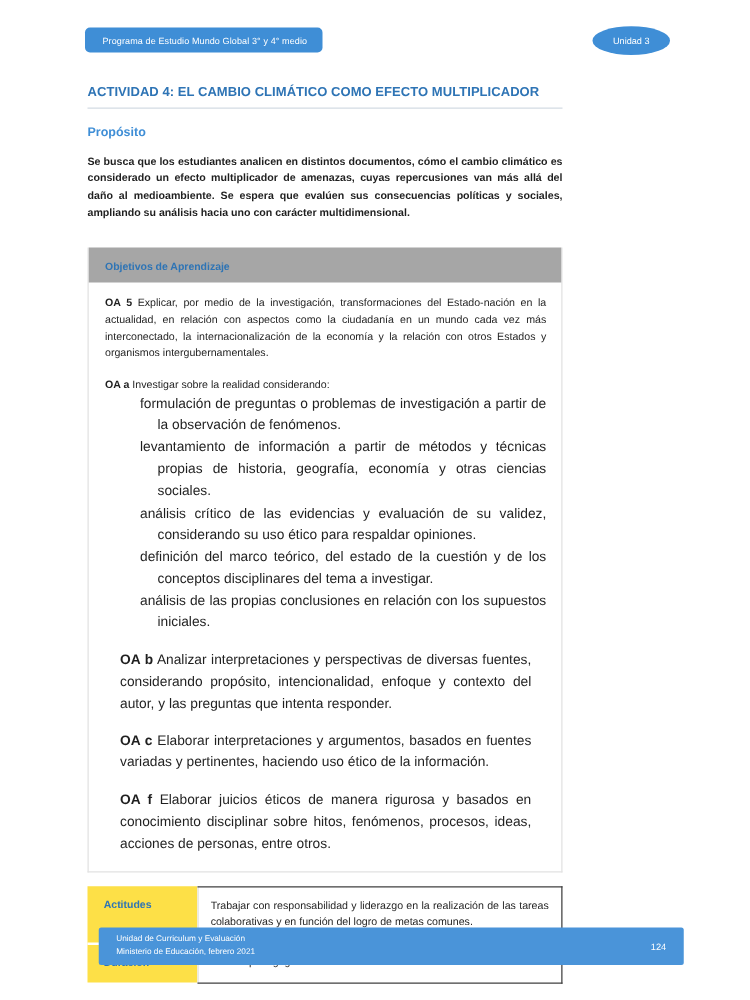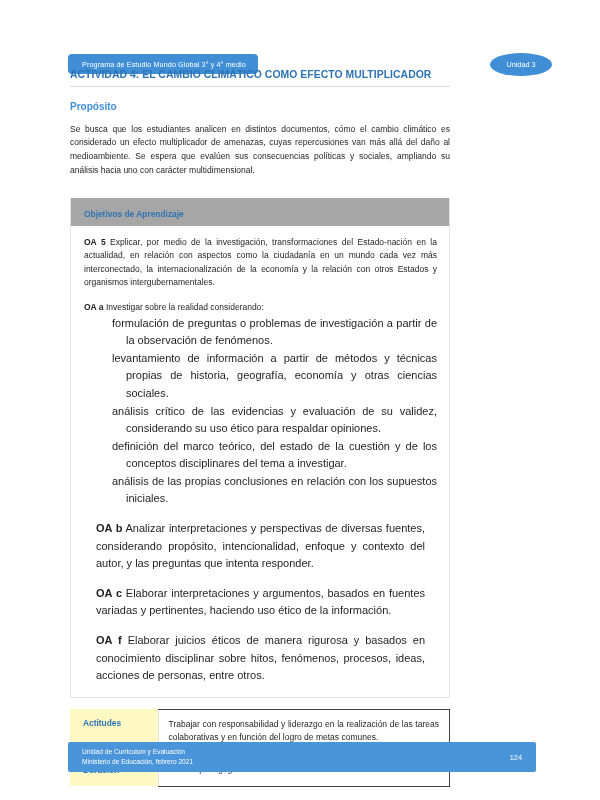--- a/index.html
+++ b/index.html
@@ -15,21 +15,20 @@
     position: relative;
     overflow: hidden;
   }
 
   
   .page-header {
     position: absolute;
     left: 0; top: 0;
     width: 600px;
     height: 62px;
-    margin-top: 32px;
   }
   .header-tab {
     position: absolute;
     left: 68px;
     top: 22px;
     height: 20px;
     padding: 0 12px 0 14px;
     background: #3f8ed6;
     border-radius: 4px;
     display: flex;
@@ -37,21 +36,21 @@
     box-sizing: border-box;
   }
   .header-tab-label {
     color: #ffffff;
     font-size: 7.2px;
     letter-spacing: 0.1px;
     white-space: nowrap;
   }
   .header-badge {
     position: absolute;
-    left: 490px;
+    left: 474px;
     top: 21px;
     width: 62px;
     height: 23px;
     background: #3f8ed6;
     border-radius: 50%;
     display: flex;
     align-items: center;
     justify-content: center;
   }
   .header-badge-label {
@@ -90,20 +89,21 @@
     font-weight: bold;
     margin: 0 0 11px 0;
   }
 
   .intro-paragraph {
     font-size: 8.5px;
     line-height: 1.62;
     text-align: justify;
     margin: 0 0 20px 0;
     color: #1f1f1f;
+    font-weight: bold;
   }
 
   
   .objectives-box {
     border: 1px solid #e2e2e2;
     border-top: none;
     box-sizing: border-box;
     width: 100%;
     margin-bottom: 11px;
   }
@@ -167,21 +167,21 @@
     border-collapse: collapse;
     width: 100%;
     table-layout: fixed;
   }
   .info-table td {
     vertical-align: top;
     box-sizing: border-box;
   }
   .info-label {
     width: 88px;
-    background: #fef9c3;
+    background: #fde047;
     color: #2e74b5;
     font-size: 8.4px;
     font-weight: bold;
     padding: 9px 0 9px 13px;
     border-bottom: 2px solid #ffffff;
   }
   .info-table tr:last-child .info-label { border-bottom: none; }
   .info-value {
     background: #ffffff;
     font-size: 8.5px;
@@ -190,21 +190,21 @@
     color: #1f1f1f;
     padding: 8px 10px 9px 10px;
     border: 1px solid #404040;
     border-left: 1px solid #e2e2e2;
   }
   .info-table tr:first-child .info-value { border-bottom: none; }
 
   
   .page-footer {
     position: absolute;
-    left: 68px;
+    left: 79px;
     top: 742px;
     width: 468px;
     height: 30px;
     background: #4a94d9;
     border-radius: 2px;
     display: flex;
     align-items: center;
     justify-content: space-between;
     padding: 0 14px 0 14px;
     box-sizing: border-box;

